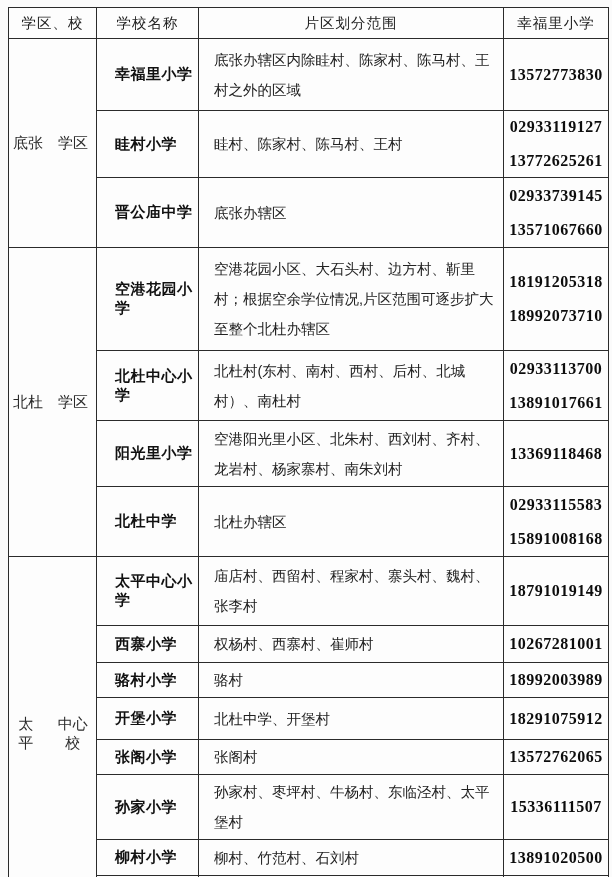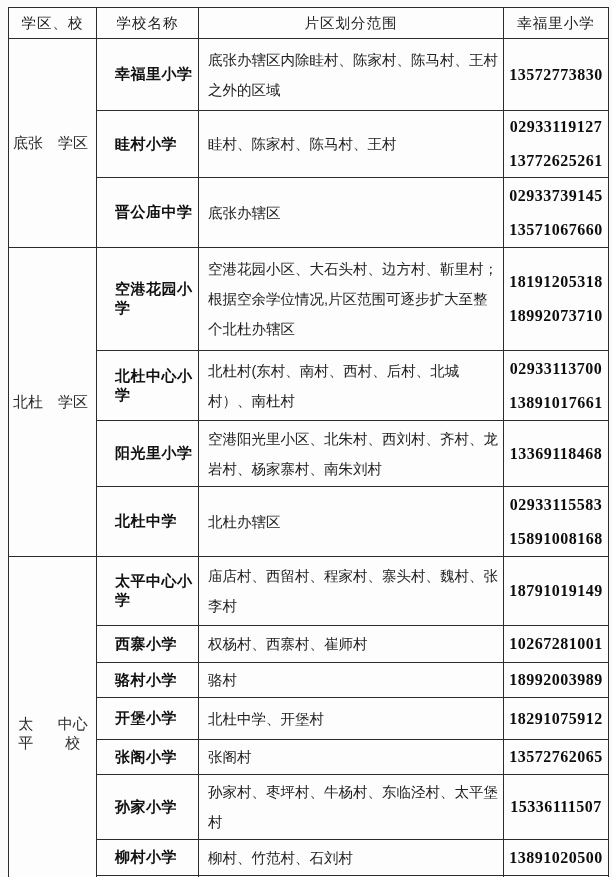--- a/index.html
+++ b/index.html
@@ -42,21 +42,21 @@
   td.school{
     font-weight:bold;
     font-size:15px;
     padding-left:18px;
     color:#111;
     letter-spacing:0.5px;
   }
   td.range{
     font-size:14.5px;
     line-height:30px;
-    padding-left:9px;
+    padding-left:15px;
     color:#222;
   }
   td.phone{
     font-family:"Liberation Serif","DejaVu Serif",serif;
     font-weight:bold;
     font-size:16px;
     color:#0d0d0d;
     letter-spacing:0.5px;
   }
   .phones{display:flex;flex-direction:column;justify-content:center;align-items:center;gap:12px;}

